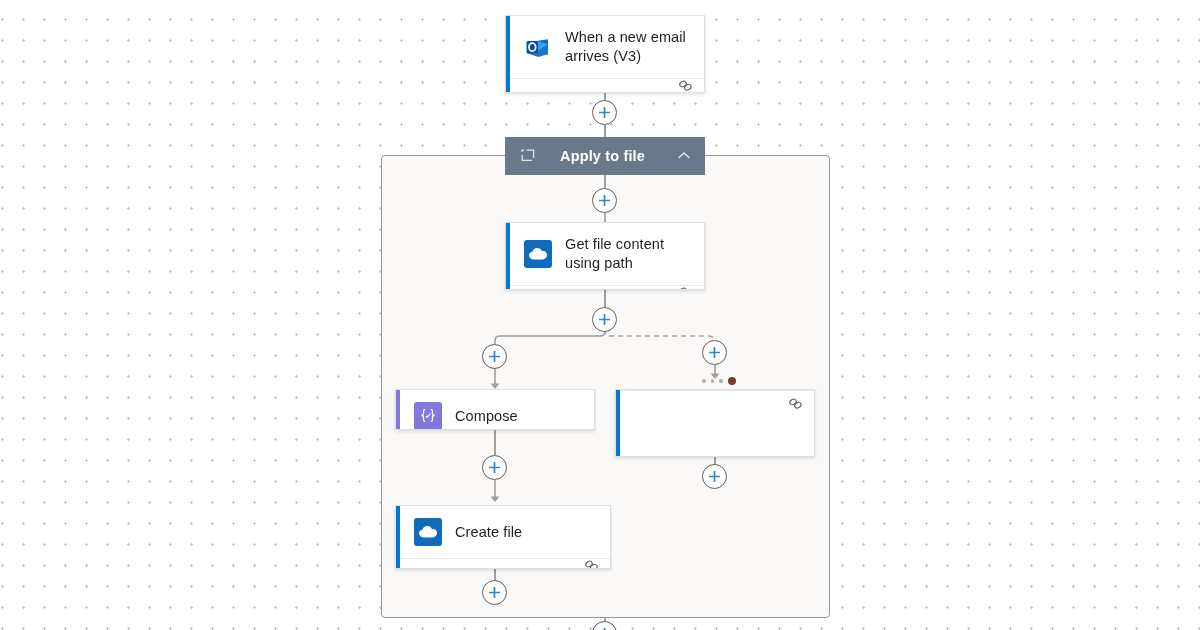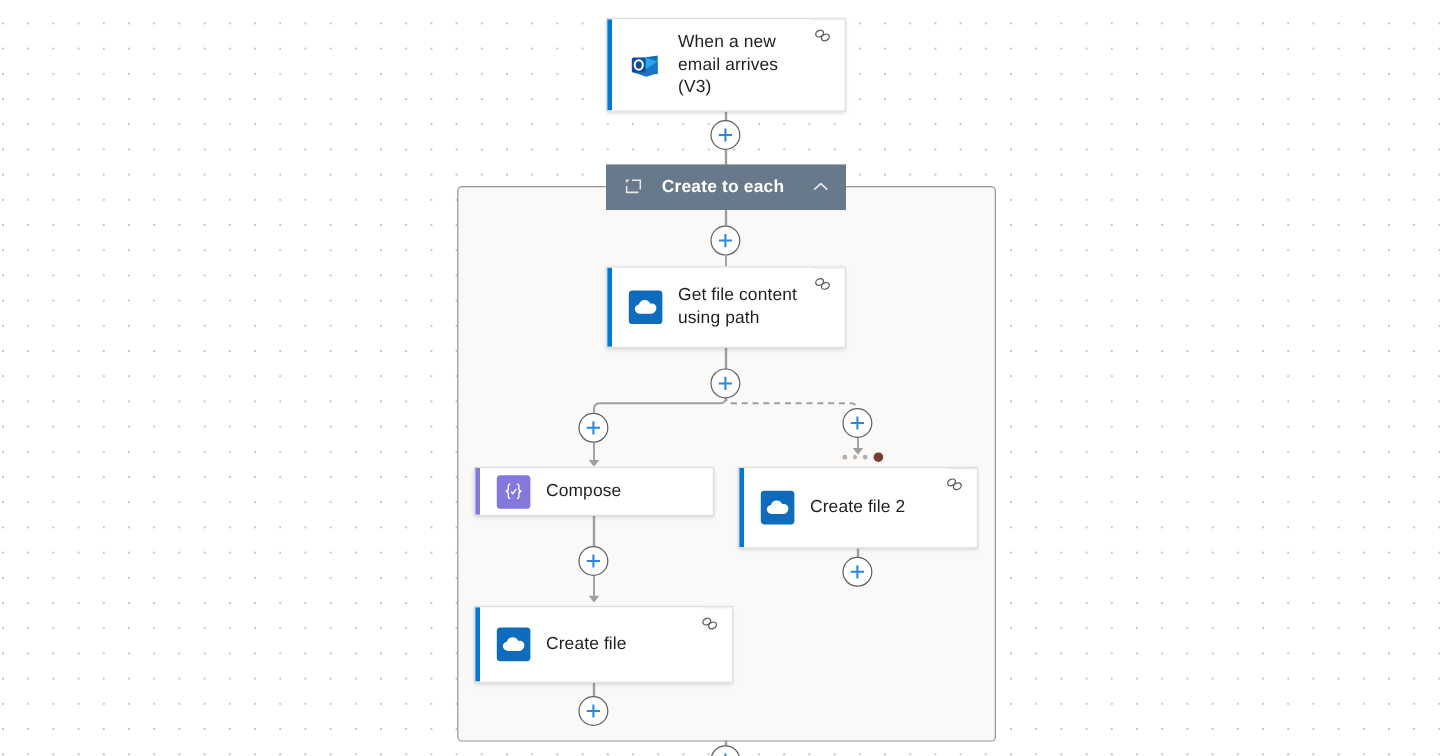--- a/index.html
+++ b/index.html
@@ -30,21 +30,21 @@
     border: 1px solid #979593;
     border-radius: 4px;
   }
 
   
   .card {
     position: absolute;
     background: #ffffff;
     border: 1px solid #e1dfdd;
     display: flex;
-    flex-direction: row;
+    flex-direction: column;
     overflow: hidden;
   }
   .card.shadow {
     box-shadow: 0 1.6px 3.6px rgba(0,0,0,.13), 0 .3px .9px rgba(0,0,0,.10);
   }
   .card .accent {
     position: absolute;
     left: 0; top: 0; bottom: 0;
     width: 4px;
   }
@@ -228,21 +228,21 @@
   </div>
 
   <div class="scope-header" style="left:505px; top:137px; width:200px;">
     <span>
       <svg width="15" height="14" viewBox="0 0 15 14">
         <path d="M3 1.2 L1.2 1.2 L1.2 3" stroke="#e6e6e6" stroke-width="1.3" fill="none"></path>
         <path d="M1.2 6 L1.2 11.3 L11 11.3" stroke="#e6e6e6" stroke-width="1.3" fill="none"></path>
         <path d="M5.6 1.2 L12.6 1.2 L12.6 9" stroke="#e6e6e6" stroke-width="1.3" fill="none"></path>
       </svg>
     </span>
-    <span class="title">Create to each</span>
+    <span class="title">Apply to file</span>
     <span>
       <svg width="14" height="10" viewBox="0 0 14 10">
         <path d="M1.5 7 L7 2 L12.5 7" stroke="#e6e6e6" stroke-width="1.4" fill="none"></path>
       </svg>
     </span>
   </div>
 
   <div class="card shadow" style="left:395px; top:389px; width:200px; height:41px;">
     <div class="accent" style="background:#8378de;"></div>
     <div class="card-body">
@@ -277,31 +277,20 @@
         <svg width="15" height="13" viewBox="0 0 15 13">
           <ellipse cx="5" cy="5" rx="3.4" ry="2.6" fill="none" stroke="#605e5c" stroke-width="1.1" transform="rotate(-28 5 5)"></ellipse>
           <ellipse cx="9.8" cy="8.2" rx="3.4" ry="2.6" fill="none" stroke="#605e5c" stroke-width="1.1" transform="rotate(-28 9.8 8.2)"></ellipse>
         </svg>
       </span>
     </div>
   </div>
 
   <div class="card shadow" style="left:615px; top:389px; width:200px; height:68px;">
     <div class="accent" style="background:#0078d4;"></div>
-    <div class="card-body">
-      <span class="tile onedrive">
-        <svg width="20" height="14" viewBox="0 0 20 14">
-          <path d="M6.2 12.4 C3.1 12.4 1 10.6 1 8.4 C1 6.5 2.5 5 4.4 4.8
-                   C4.9 2.6 6.9 1 9.3 1 C11.4 1 13.2 2.3 13.9 4.1
-                   C14.3 4 14.7 3.95 15.1 3.95 C17.3 3.95 19 5.6 19 7.7
-                   C19 9.95 17.1 12.4 14.6 12.4 Z" fill="#ffffff"></path>
-        </svg>
-      </span>
-      <span class="card-title">Create file 2</span>
-    </div>
     <div class="card-foot">
       <span>
         <svg width="15" height="13" viewBox="0 0 15 13">
           <ellipse cx="5" cy="5" rx="3.4" ry="2.6" fill="none" stroke="#605e5c" stroke-width="1.1" transform="rotate(-28 5 5)"></ellipse>
           <ellipse cx="9.8" cy="8.2" rx="3.4" ry="2.6" fill="none" stroke="#605e5c" stroke-width="1.1" transform="rotate(-28 9.8 8.2)"></ellipse>
         </svg>
       </span>
     </div>
   </div>
 

